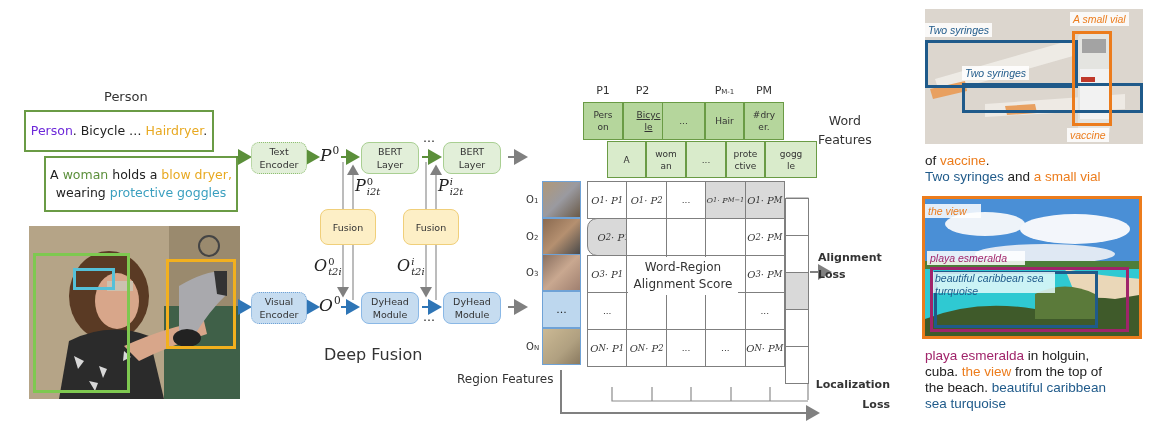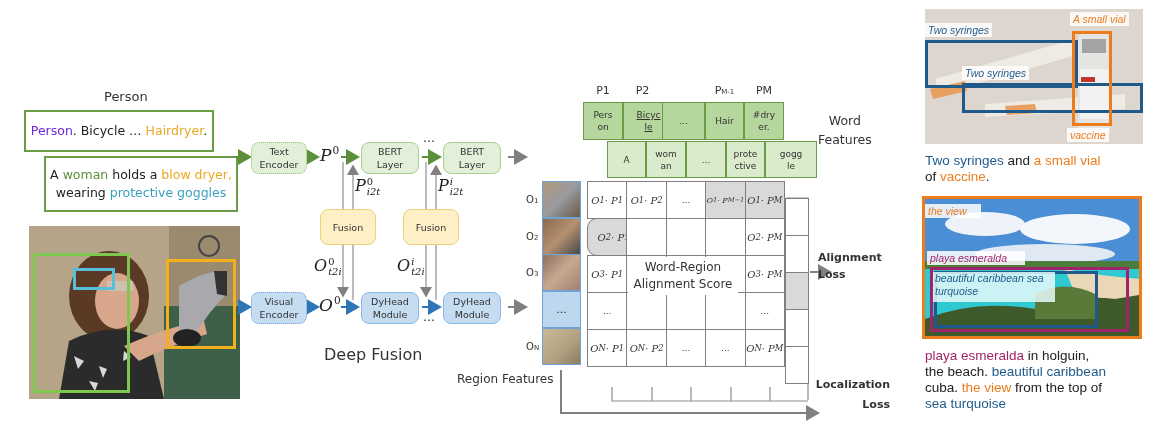--- a/index.html
+++ b/index.html
@@ -263,43 +263,43 @@
   </svg>
   <div class="abs" style="left:0px;top:31px;width:153px;height:48px;border:3px solid #1f5a8a;box-sizing:border-box;"></div>
   <div class="abs" style="left:37px;top:74px;width:181px;height:30px;border:3px solid #1f5a8a;box-sizing:border-box;"></div>
   <div class="abs" style="left:147px;top:22px;width:40px;height:95px;border:3px solid #ec7c1c;box-sizing:border-box;"></div>
   <div class="tag c-blue" style="left:0px;top:14px;">Two syringes</div>
   <div class="tag c-blue" style="left:37px;top:57px;">Two syringes</div>
   <div class="tag c-orange" style="left:145px;top:3px;">A small vial</div>
   <div class="tag c-orange" style="left:142px;top:119px;">vaccine</div>
 </div>
 <div class="caption" style="left:925px;top:153px;">
+  <div><span>of </span><span style="color: rgb(236, 124, 28);">vaccine</span><span>.</span></div>
   <div><span style="color: rgb(31, 90, 138);">Two syringes</span><span> and </span><span style="color: rgb(236, 124, 28);">a small vial</span></div>
-  <div><span>of </span><span style="color: rgb(236, 124, 28);">vaccine</span><span>.</span></div>
 </div>
 
 <div class="abs" style="left:922px;top:196px;width:220px;height:143px;overflow:hidden;border:3px solid #ec7c1c;box-sizing:border-box;">
   <svg width="220" height="143">
     <rect width="220" height="70" fill="#4a8fd6"></rect>
     <ellipse cx="60" cy="25" rx="40" ry="12" fill="#eef3f9"></ellipse>
     <ellipse cx="150" cy="30" rx="55" ry="15" fill="#f3f6fb"></ellipse>
     <ellipse cx="120" cy="55" rx="70" ry="10" fill="#dfe8f3"></ellipse>
     <rect y="62" width="220" height="8" fill="#4d7d3a"></rect>
     <rect y="70" width="220" height="50" fill="#2fc9d2"></rect>
     <path d="M140 70 Q180 78 220 80 L220 110 Q180 100 150 95 Z" fill="#ead7b8"></path>
     <path d="M0 120 Q50 100 110 110 Q150 95 190 100 L220 95 L220 143 L0 143 Z" fill="#3f5a2a"></path>
     <path d="M110 95 Q140 80 170 95 L170 120 L110 120 Z" fill="#5b7a3a"></path>
   </svg>
   <div class="abs" style="left:5px;top:68px;width:199px;height:65px;border:3px solid #a0246a;box-sizing:border-box;"></div>
   <div class="abs" style="left:9px;top:72px;width:164px;height:57px;border:3px solid #1f5a8a;box-sizing:border-box;"></div>
   <div class="tag c-orange" style="left:0px;top:5px;padding-right:14px;">the view</div>
   <div class="tag c-magenta" style="left:2px;top:52px;padding-right:18px;">playa esmeralda</div>
-  <div class="abs" style="left:8px;top:73px;width:120px;height:30px;background:rgba(230,250,252,0.85);font-family:'Liberation Sans',sans-serif;font-style:italic;font-size:10.5px;line-height:13px;color:#1f5a8a;padding-left:2px;">
+  <div class="abs" style="left:8px;top:73px;width:120px;height:21px;background:rgba(230,250,252,0.85);font-family:'Liberation Sans',sans-serif;font-style:italic;font-size:10.5px;line-height:13px;color:#1f5a8a;padding-left:2px;">
     <div>beautiful caribbean sea</div>
     <div>turquoise</div>
   </div>
 </div>
 <div class="caption" style="left:925px;top:348px;">
   <div><span style="color: rgb(160, 36, 106);">playa esmeralda</span><span> in holguin,</span></div>
+  <div><span>cuba. </span><span style="color: rgb(236, 124, 28);">the view</span><span> from the top of</span></div>
   <div><span>the beach. </span><span style="color: rgb(31, 90, 138);">beautiful caribbean</span></div>
-  <div><span>cuba. </span><span style="color: rgb(236, 124, 28);">the view</span><span> from the top of</span></div>
   <div><span style="color: rgb(31, 90, 138);">sea turquoise</span></div>
 </div>
 
 </body></html>

